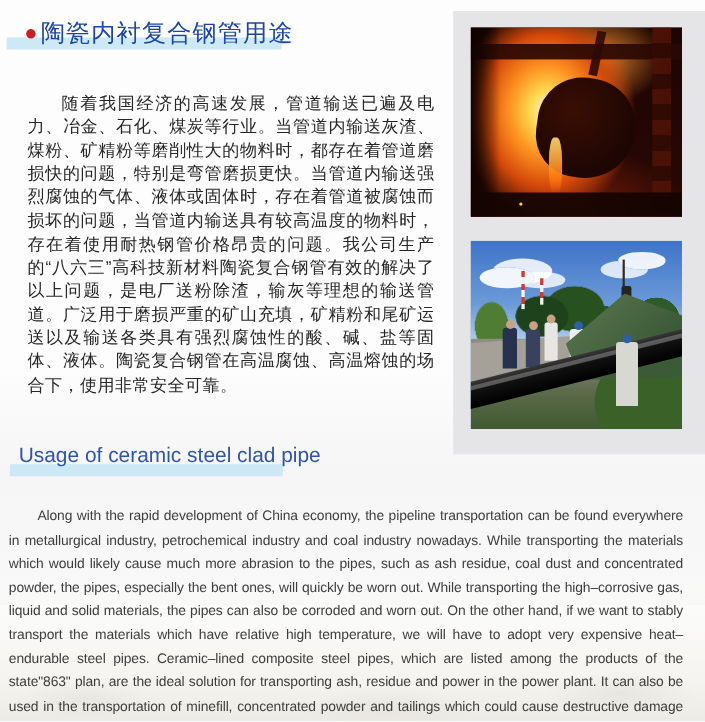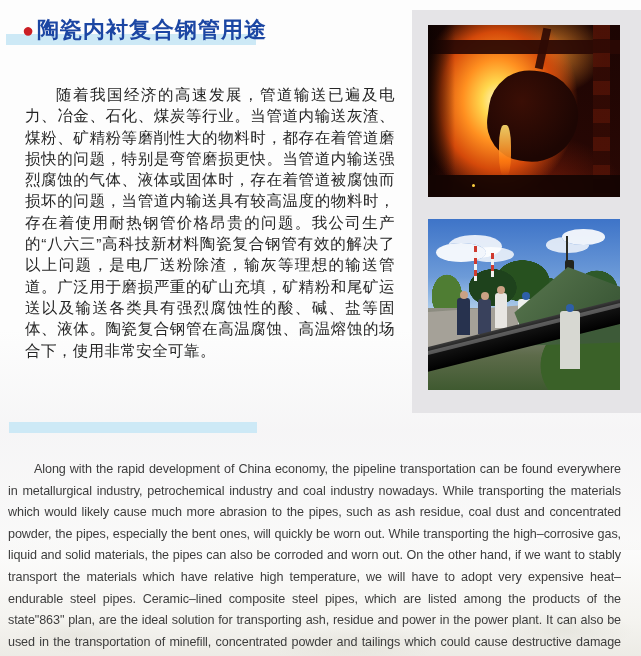--- a/index.html
+++ b/index.html
@@ -18,21 +18,21 @@
       radial-gradient(90px 26px at 12% 82%, rgba(216,214,204,.35), rgba(216,214,204,0) 70%),
       radial-gradient(120px 30px at 55% 90%, rgba(214,212,200,.30), rgba(214,212,200,0) 70%),
       radial-gradient(100px 28px at 88% 78%, rgba(210,210,198,.35), rgba(210,210,198,0) 70%),
       linear-gradient(180deg, rgba(240,238,232,0) 0%, rgba(237,235,228,.55) 70%, rgba(231,229,221,.75) 100%);
   }
   
   .gray-strip{position:absolute;left:412px;top:10px;width:229px;height:403px;background:#e5e4e7;}
   
   .cn-title-bar{position:absolute;left:6px;top:34px;width:250px;height:11px;background:#cde9f6;}
   .cn-bullet{position:absolute;left:22px;top:17px;font-size:20px;line-height:26px;color:#cb1e24;font-weight:bold;}
-  .cn-title{position:absolute;left:37px;top:16px;font-size:22px;line-height:28px;font-weight:bold;
+  .cn-title{position:absolute;left:37px;top:16px;font-size:22px;line-height:28px;font-weight:normal;
     color:#1c46a3;letter-spacing:1px;white-space:nowrap;}
   
   .cn-para{position:absolute;left:25px;top:84px;width:370px;
     font-size:15.5px;line-height:21.3px;color:#262626;font-weight:400;
     text-align:justify;text-indent:2em;letter-spacing:.4px;}
   
   .en-banner-bar{position:absolute;left:9px;top:422px;width:248px;height:11px;background:#cde9f6;}
   .en-banner{position:absolute;left:17px;top:403px;font-size:19px;line-height:24px;color:#2e56a9;white-space:nowrap;}
   
   .en-para{position:absolute;left:8px;top:459px;width:613px;
@@ -156,16 +156,17 @@
     <div class="person p2"></div>
     <div class="person p3"></div>
     <div class="person p4"></div>
     <div class="layer pl-tarp"></div>
     <div class="layer pl-pipe"></div>
     <div class="layer pl-pipe-sheen"></div>
     <div class="person p5"></div>
   </div>
 
   <div class="en-banner-bar"></div>
+  <div class="en-banner">Usage of ceramic steel clad pipe</div>
 
   <div class="en-para">Along with the rapid development of China economy, the pipeline transportation can be found everywhere in metallurgical industry, petrochemical industry and coal industry nowadays. While transporting the materials which would likely cause much more abrasion to the pipes, such as ash residue, coal dust and concentrated powder, the pipes, especially the bent ones, will quickly be worn out. While transporting the high–corrosive gas, liquid and solid materials, the pipes can also be corroded and worn out. On the other hand, if we want to stably transport the materials which have relative high temperature, we will have to adopt very expensive heat–endurable steel pipes. Ceramic–lined composite steel pipes, which are listed among the products of the state"863" plan, are the ideal solution for transporting ash, residue and power in the power plant. It can also be used in the transportation of minefill, concentrated powder and tailings which could cause destructive damage to the normal steel pipes. For high corrosive solid and liquid materials such as acid, alkaline and salt, the ceramic–lined composite steel pipes can also provide a safe and stable transportation.</div>
 
 </div>
 
 </body></html>

